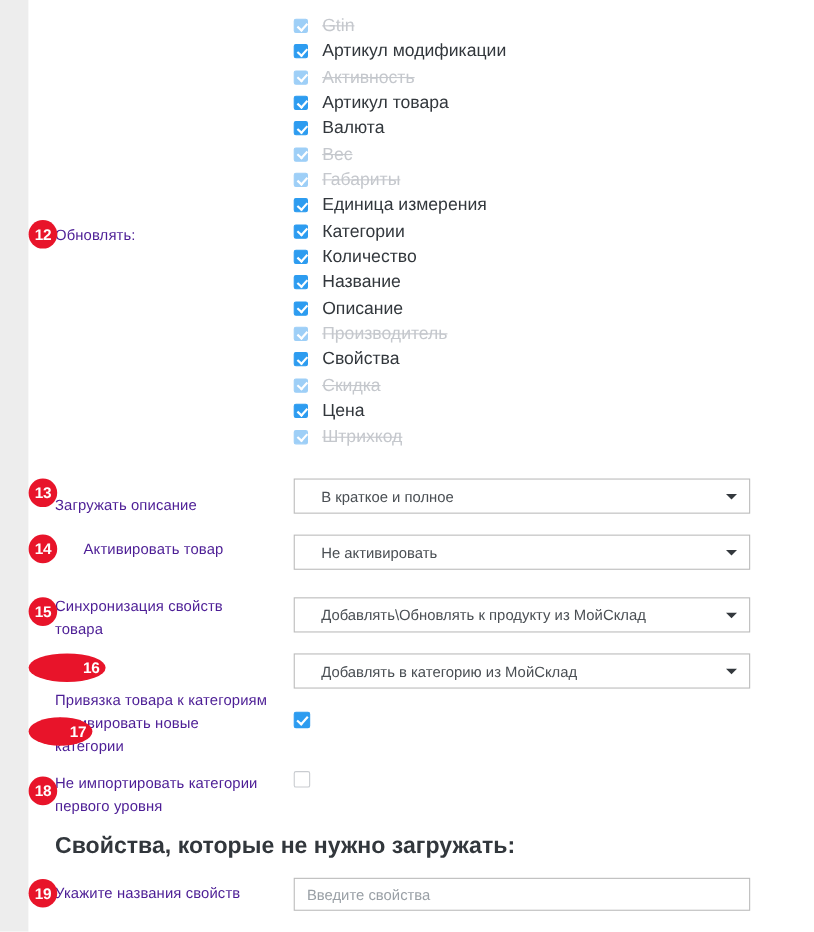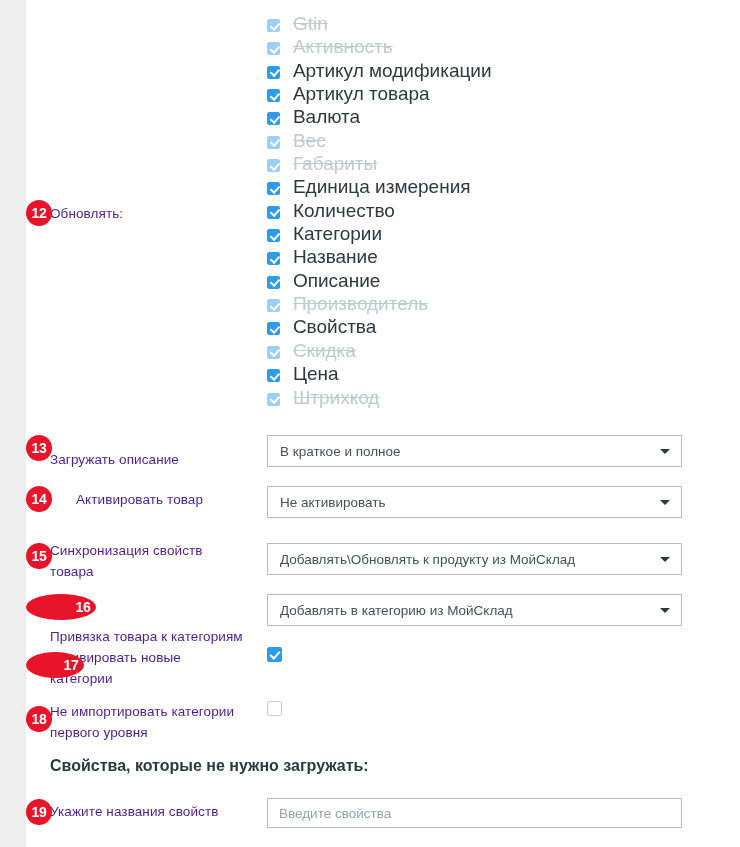--- a/index.html
+++ b/index.html
@@ -105,21 +105,21 @@
     top: 0.5px;
     width: 3.5px;
     height: 7px;
     border: solid #ffffff;
     border-width: 0 2px 2px 0;
     transform: rotate(42deg);
   }
   .chk-label {
     display: inline-block;
     margin-left: 9px;
-    font-size: 19px;
+    font-size: 16px;
     color: #32373c;
     vertical-align: 0px;
   }
   .chk-item.disabled .chk-label {
     color: #c5c8cd;
     text-decoration: line-through;
     text-decoration-color: #c5c8cd;
   }
   .chk-item.disabled .cbox {
     background: #9ecff7;
@@ -130,21 +130,21 @@
   .select {
     position: relative;
     width: 415px;
     height: 32px;
     border: 1px solid #bcbcbc;
     background: #ffffff;
     box-sizing: border-box;
   }
   .select .sel-text {
     position: absolute;
-    left: 12px;
+    left: 24px;
     top: 0;
     height: 30px;
     line-height: 31px;
     font-size: 13.5px;
     color: #4a4f54;
     white-space: nowrap;
   }
   .select .caret {
     position: absolute;
     right: 11px;
@@ -182,21 +182,21 @@
     background: #ffffff;
     border: 1px solid #c9ccd0;
   }
   .single-cb.off::after { content: none; }
 
   
   #section-heading {
     position: absolute;
     left: 24px;
     top: 757px;
-    font-size: 16px;
+    font-size: 21px;
     font-weight: bold;
     color: #32373c;
     letter-spacing: 0;
   }
 
   
   .text-input {
     width: 415px;
     height: 30px;
     border: 1px solid #bcbcbc;
@@ -225,32 +225,32 @@
     <div class="row-label" style="top:3px;">Обновлять:</div>
   </div>
 
   <div id="update-list">
 
     <div class="chk-item disabled">
       <span class="cbox on"></span>
       <span class="chk-label">Gtin</span>
     </div>
 
+    <div class="chk-item">
+      <span class="cbox on"></span>
+      <span class="chk-label">Артикул модификации</span>
+    </div>
+
     <div class="chk-item disabled">
       <span class="cbox on"></span>
       <span class="chk-label">Активность</span>
     </div>
 
     <div class="chk-item">
       <span class="cbox on"></span>
-      <span class="chk-label">Артикул модификации</span>
-    </div>
-
-    <div class="chk-item">
-      <span class="cbox on"></span>
       <span class="chk-label">Артикул товара</span>
     </div>
 
     <div class="chk-item">
       <span class="cbox on"></span>
       <span class="chk-label">Валюта</span>
     </div>
 
     <div class="chk-item disabled">
       <span class="cbox on"></span>
@@ -262,26 +262,26 @@
       <span class="chk-label">Габариты</span>
     </div>
 
     <div class="chk-item">
       <span class="cbox on"></span>
       <span class="chk-label">Единица измерения</span>
     </div>
 
     <div class="chk-item">
       <span class="cbox on"></span>
+      <span class="chk-label">Категории</span>
+    </div>
+
+    <div class="chk-item">
+      <span class="cbox on"></span>
       <span class="chk-label">Количество</span>
-    </div>
-
-    <div class="chk-item">
-      <span class="cbox on"></span>
-      <span class="chk-label">Категории</span>
     </div>
 
     <div class="chk-item">
       <span class="cbox on"></span>
       <span class="chk-label">Название</span>
     </div>
 
     <div class="chk-item">
       <span class="cbox on"></span>
       <span class="chk-label">Описание</span>

